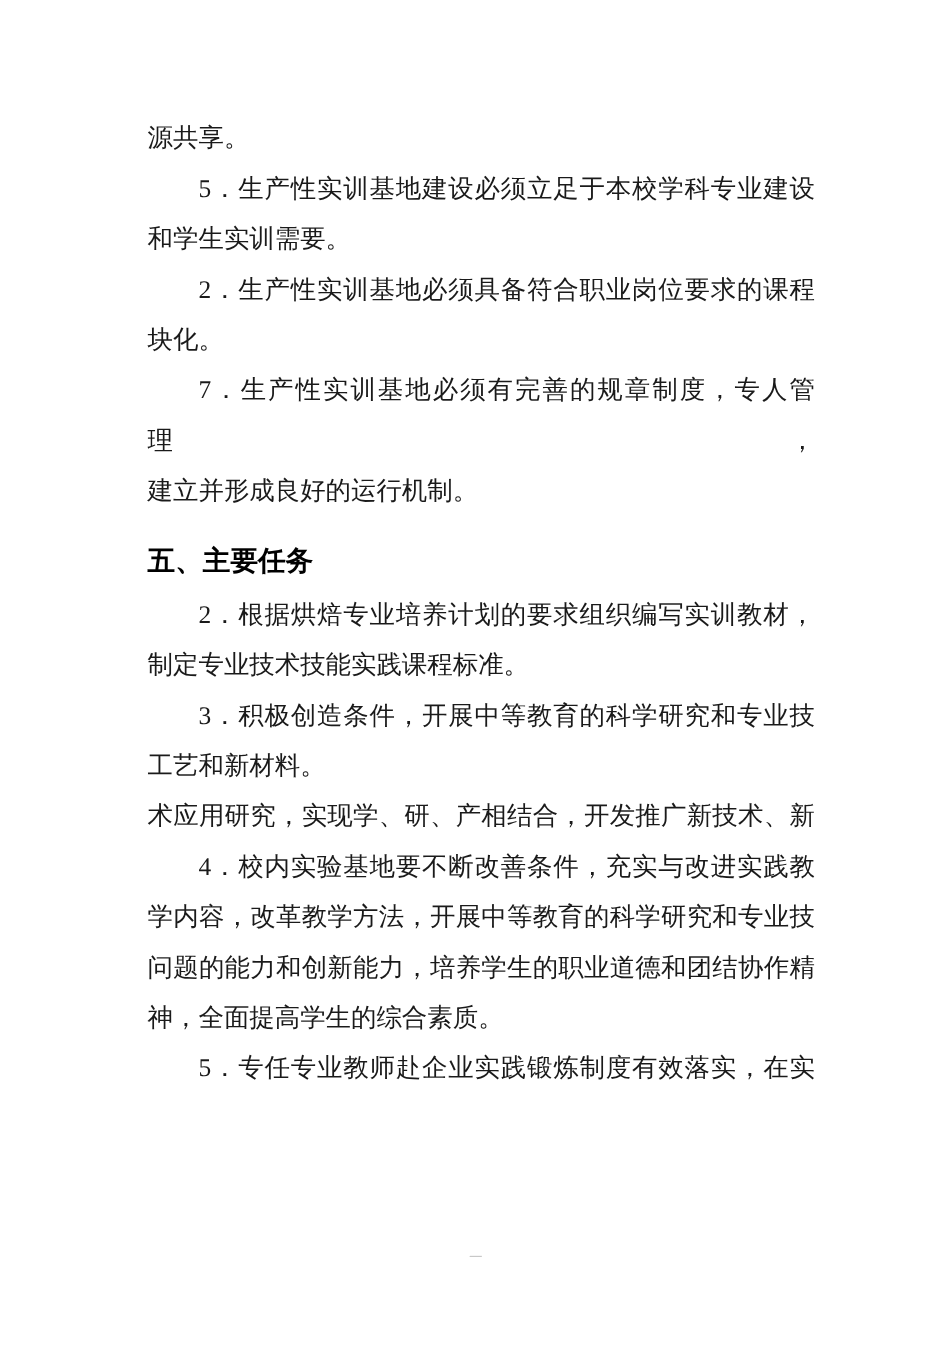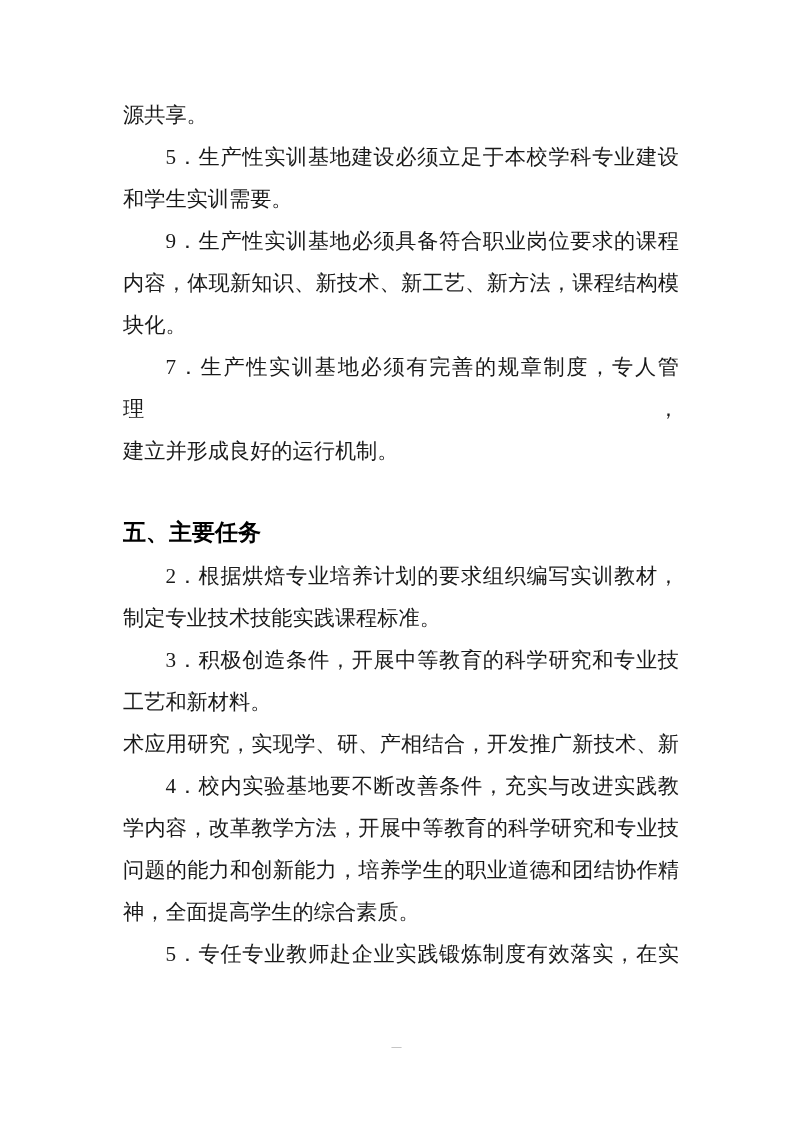--- a/index.html
+++ b/index.html
@@ -21,25 +21,25 @@
     left: 123px;
     top: 94px;
     width: 556px;
   }
   .block {
     margin: 0;
     font-size: 21.2px;
     line-height: 42px;
   }
   .block.heading {
-    font-family: Liberation Sans, sans-serif;
+    font-family: Liberation Serif, serif;
     font-weight: bold;
     font-size: 23px;
     line-height: 42px;
-    margin-top: 39px;
+    margin-top: 17px;
     margin-bottom: 2px;
     color: #000000;
   }
   .line {
     display: block;
     text-align: left;
     white-space: normal;
   }
   .line.indent {
     text-indent: 2em;
@@ -65,22 +65,21 @@
 <div class="page">
   <div class="content" id="doc-content">
       <div class="block body">
         <div class="line">源共享。</div>
       </div>
       <div class="block body">
         <div class="line indent fill">5．生产性实训基地建设必须立足于本校学科专业建设</div>
         <div class="line">和学生实训需要。</div>
       </div>
       <div class="block body">
-        <div class="line indent fill">9．生产性实训基地必须具备符合职业岗位要求的课程</div>
-        <div class="line fill">内容，体现新知识、新技术、新工艺、新方法，课程结构模</div>
+        <div class="line indent fill">2．生产性实训基地必须具备符合职业岗位要求的课程</div>
         <div class="line">块化。</div>
       </div>
       <div class="block body">
         <div class="line indent fill">7．生产性实训基地必须有完善的规章制度，专人管理，</div>
         <div class="line">建立并形成良好的运行机制。</div>
       </div>
       <div class="block heading">
         <div class="line">五、主要任务</div>
       </div>
       <div class="block body">

